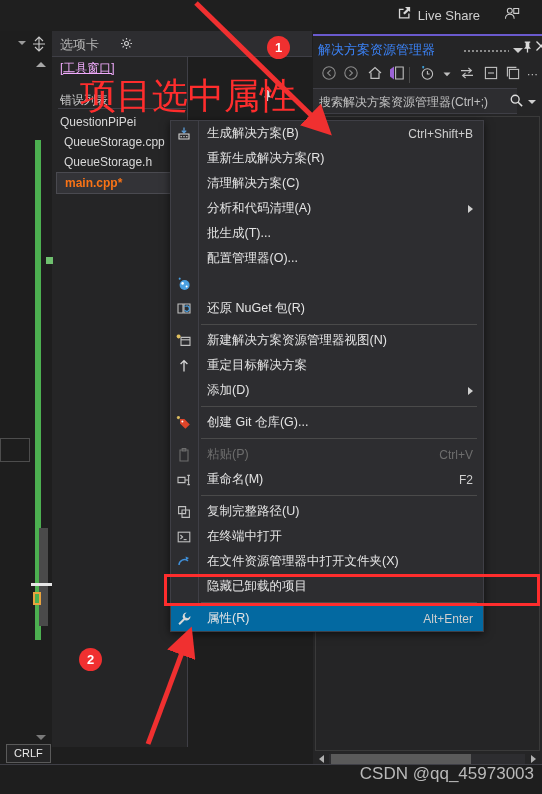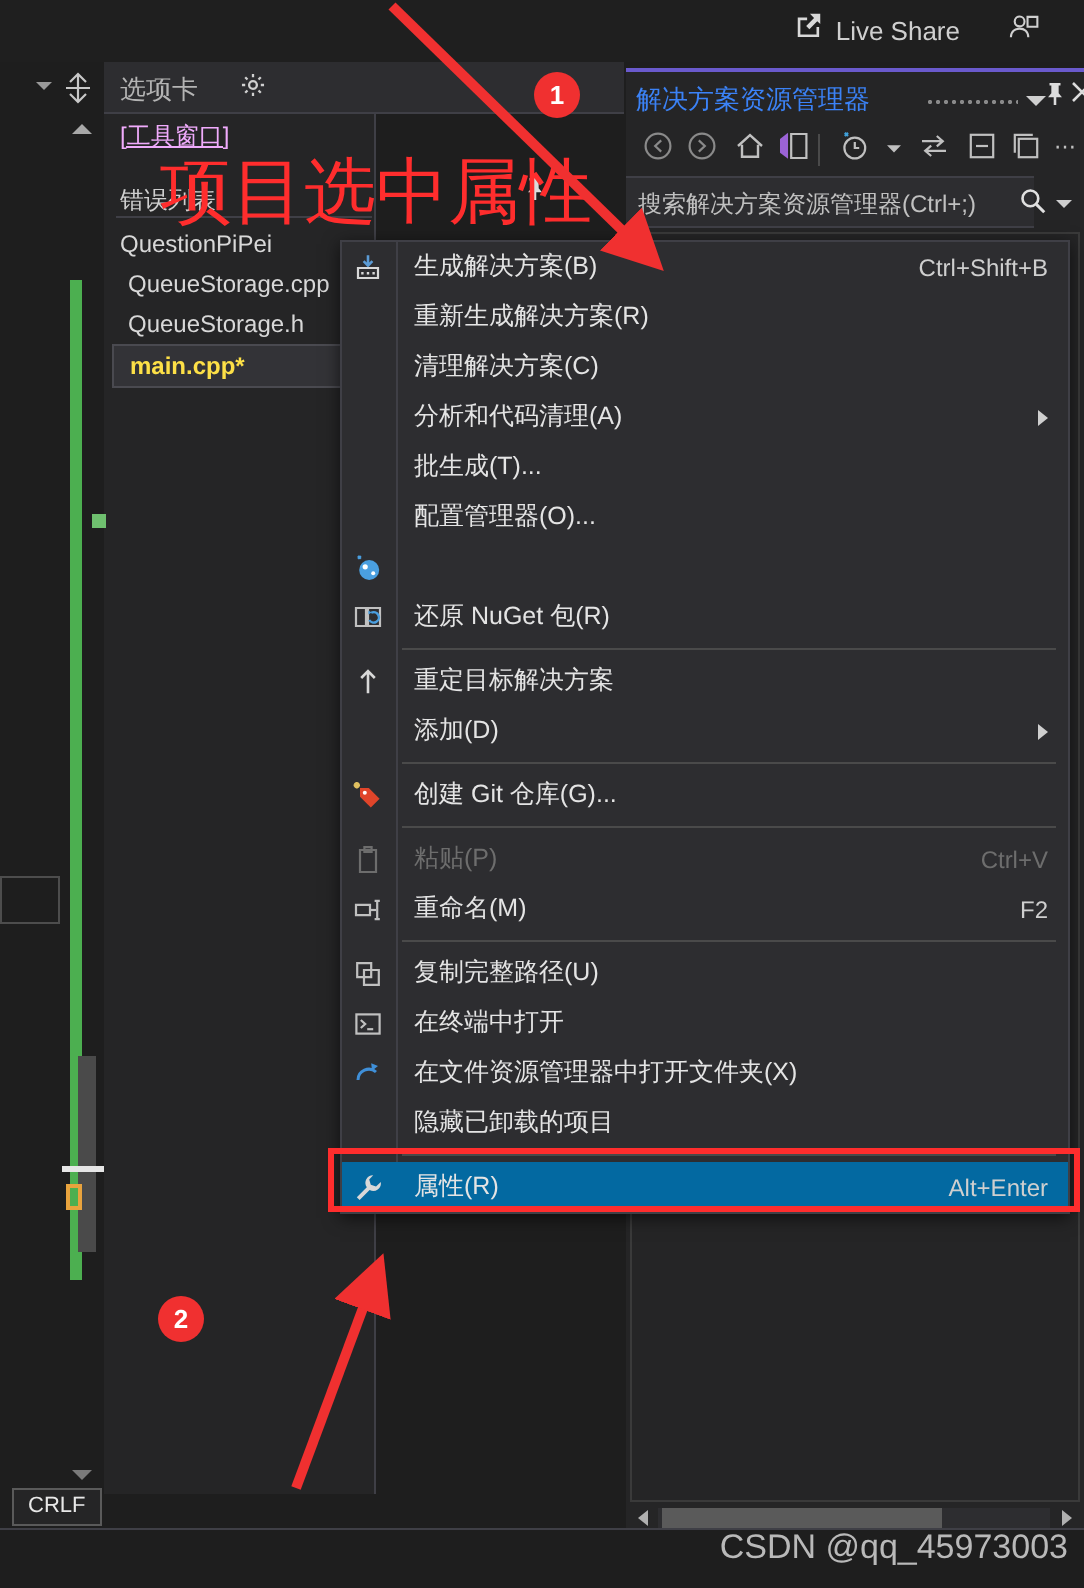--- a/index.html
+++ b/index.html
@@ -120,21 +120,21 @@
   .pin-ico { position: absolute; left: 262px; top: 88px; color: #dcdcdc; }
 
   .filelist { position: absolute; left: 56px; top: 112px; width: 132px; }
   .filelist .fitem {
     font-size: 12px; color: #d8d8d8;
     padding: 3px 0 3px 4px;
   }
   .filelist .fitem.indent { padding-left: 8px; }
   .filelist .fitem.active {
     background: #333337; border: 1px solid #4a4a50;
-    font-weight: bold; color: #fde047;
+    font-weight: bold; color: #f97316;
   }
 
   
   .annot-text {
     position: absolute; left: 80px; top: 72px;
     font-size: 36px; color: #ff2d2d;
     font-family: "DejaVu Sans", "Liberation Sans", sans-serif;
     white-space: nowrap;
     pointer-events: none;
   }
@@ -218,21 +218,21 @@
   }
   .se-hscroll .rt {
     position: absolute; right: 4px; top: 3px;
     width: 0; height: 0;
     border-top: 4px solid transparent; border-bottom: 4px solid transparent;
     border-left: 5px solid #b0b0b0;
   }
 
   
   .ctxmenu {
-    position: absolute; left: 170px; top: 120px; width: 365px;
+    position: absolute; left: 170px; top: 120px; width: 314px;
     background: #2d2d30;
     border: 1px solid #3f3f46;
     box-shadow: 0 2px 8px rgba(0,0,0,.6);
     z-index: 50;
   }
   .ctx-gutter {
     position: absolute; left: 0; top: 0; width: 28px; height: 100%;
     background: #2d2d30;
     border-right: 1px solid #3f3f46;
   }
@@ -510,20 +510,30 @@
             <path d="M9.6 5.4 a2.6 2.6 0 1 1 -1 3.6" stroke="#4a9fe0" stroke-width="1.2" fill="none"></path>
             <path d="M8.2 4.2 l1.6 1 l-1.6 1.1 z" fill="#4a9fe0"></path>
           </svg>
         </span>
         <span class="lbl">还原 NuGet 包(R)</span>
       </div>
       <div class="msep"></div>
       <div class="mi">
         <span class="ico">
           <svg width="16" height="16" viewBox="0 0 16 16">
+            <path d="M5 4.4 h9 v8 H5 z" fill="none" stroke="#c0c0c0" stroke-width="1.1"></path>
+            <path d="M5 6.8 h9" stroke="#c0c0c0" stroke-width="1.1"></path>
+            <path d="M2.6 1.4 v4 M0.6 3.4 h4 M1.2 2 l2.8 2.8 M4 2 l-2.8 2.8" stroke="#e0c060" stroke-width="1.1"></path>
+          </svg>
+        </span>
+        <span class="lbl">新建解决方案资源管理器视图(N)</span>
+      </div>
+      <div class="mi">
+        <span class="ico">
+          <svg width="16" height="16" viewBox="0 0 16 16">
             <path d="M8 13.6 V2.6 M4.6 6 L8 2.6 L11.4 6" stroke="#d8d8d8" stroke-width="1.3" fill="none"></path>
           </svg>
         </span>
         <span class="lbl">重定目标解决方案</span>
       </div>
       <div class="mi">
         <span class="lbl">添加(D)</span>
         <span class="sub"></span>
       </div>
       <div class="msep"></div>

